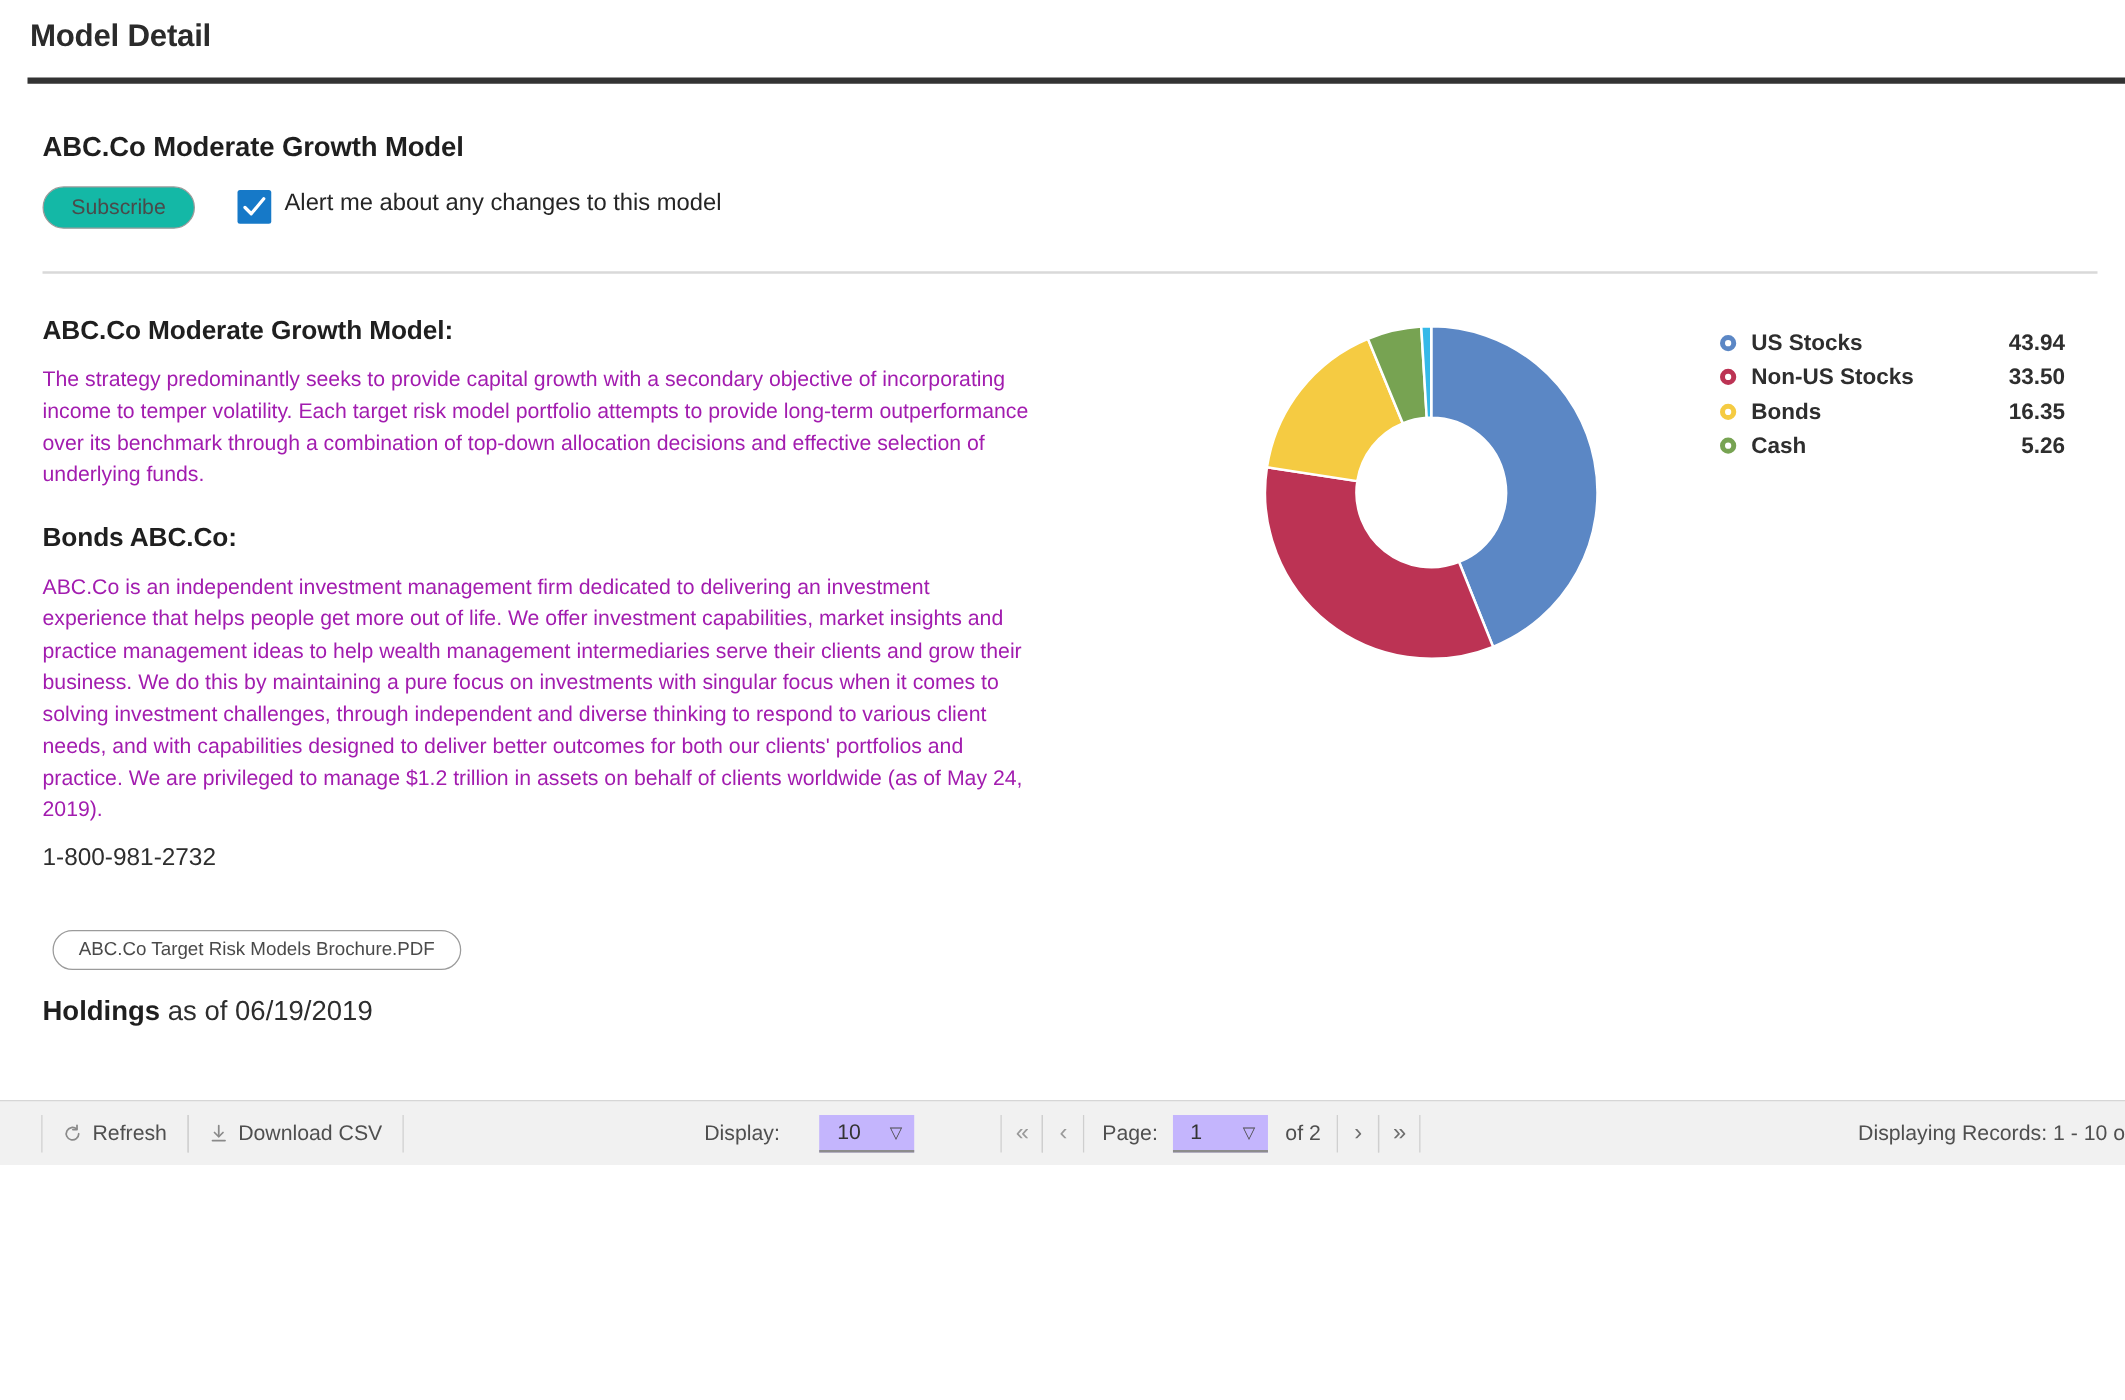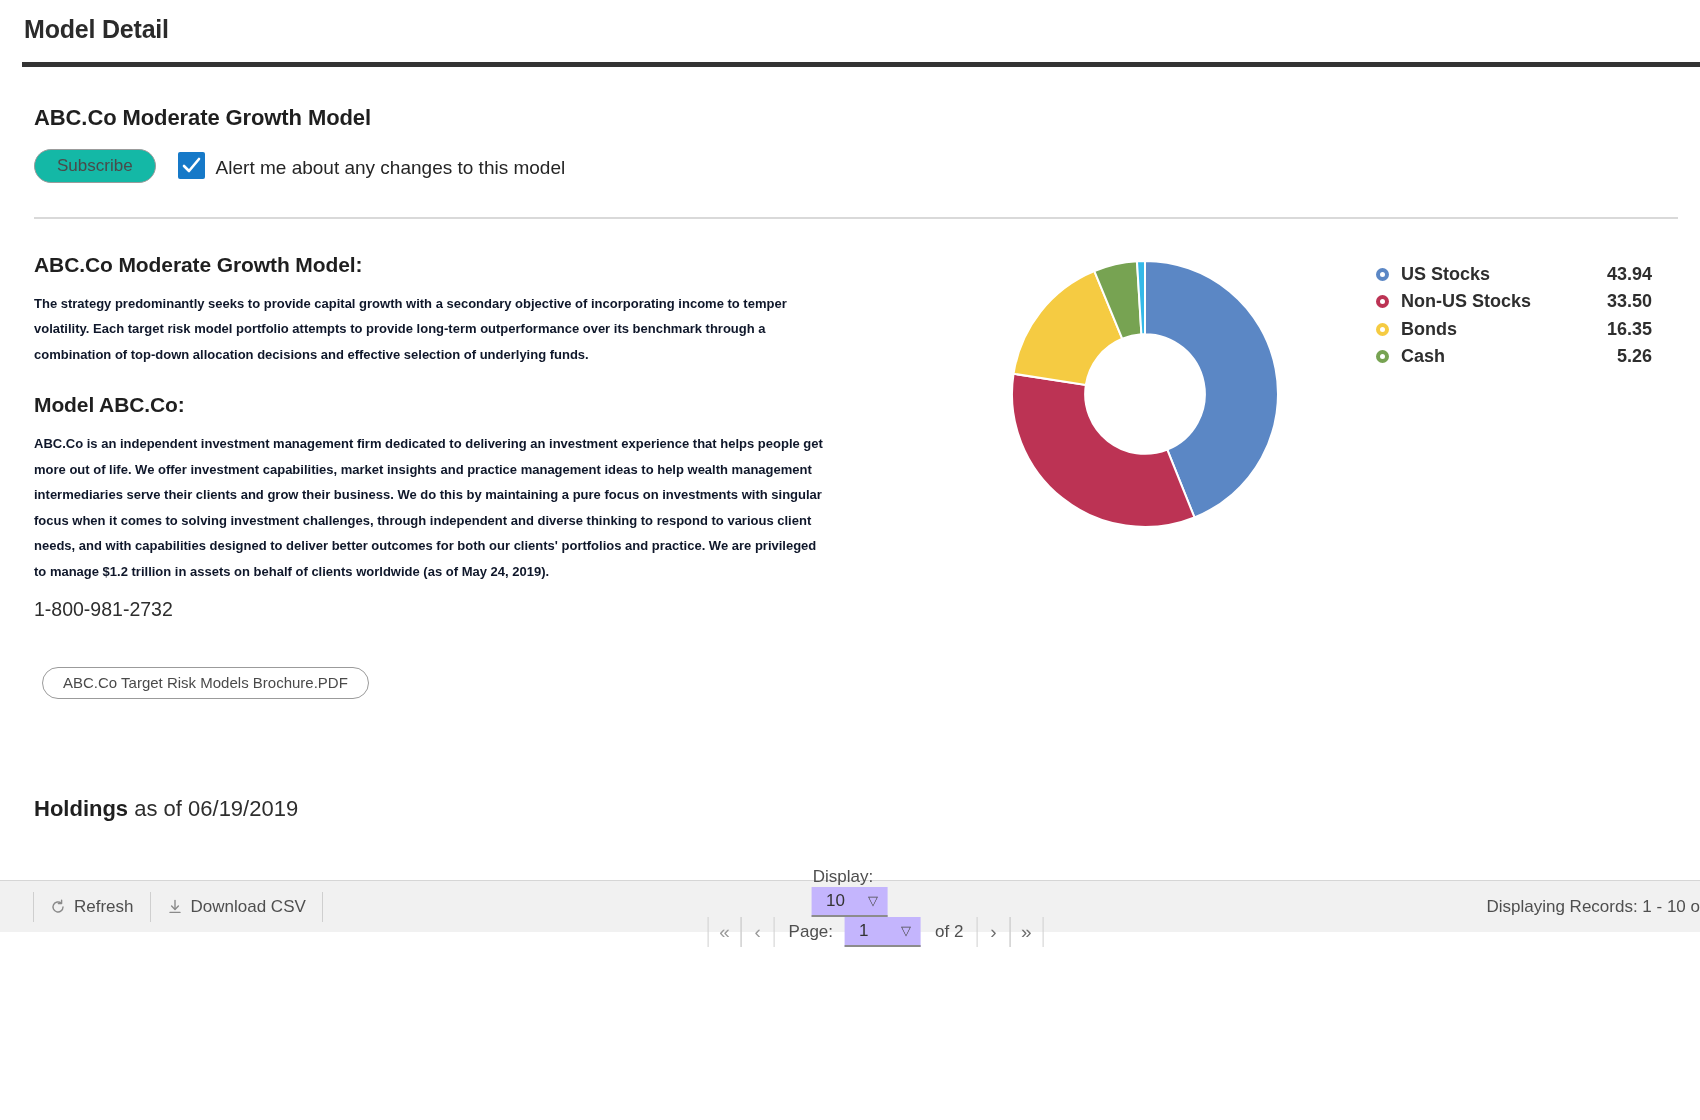--- a/index.html
+++ b/index.html
@@ -50,21 +50,21 @@
     border-radius: 20px;
     background: #14b8a6;
     color: #4a4a4a;
     font-size: 17px;
     padding: 7px 22px 8px;
     font-family: "Liberation Sans", sans-serif;
     cursor: pointer;
     line-height: 1;
     white-space: nowrap;
   }
-  .alert-wrap { display: flex; align-items: flex-end; gap: 11px; }
+  .alert-wrap { display: flex; align-items: flex-start; gap: 11px; margin-left: 12px; }
   .checkbox {
     width: 27px; height: 27px;
     background: #1679c8;
     border-radius: 2px;
     position: relative;
     flex: 0 0 auto;
     cursor: pointer;
   }
   .checkbox svg { position: absolute; left: 3px; top: 3px; }
   .alert-label { font-size: 19px; color: #252525; white-space: nowrap; }
@@ -89,26 +89,25 @@
   }
   .sub-head {
     font-size: 21px;
     font-weight: bold;
     color: #1f1f1f;
     margin: 0 0 14px 0;
     letter-spacing: -0.1px;
   }
   .sub-head.spaced { margin-top: 26px; }
   .para {
-    font-size: 13px;
+    font-size: 17px;
     line-height: 25.5px;
-    color: #0f172a;
+    color: #a21caf;
     margin: 0;
     max-width: 790px;
-    font-weight: bold;
   }
   .phone {
     font-size: 19.5px;
     color: #2e2e2e;
     margin: 14px 0 0 0;
   }
   .brochure-btn {
     display: inline-block;
     margin: 46px 0 0 8px;
     border: 1px solid #9b9b9b;
@@ -190,22 +189,21 @@
     height: 30px;
     line-height: 30px;
     margin-left: -1px;
   }
   .tb-center {
     position: absolute;
     left: 50%;
     transform: translateX(-50%);
     display: flex;
     align-items: center;
-    gap: 0;
-    flex-direction: column;
+    gap: 18px;
   }
   .disp-label { margin-right: 14px; color: #4f4f4f; }
   .mini-select {
     background: #c4b5fd;
     border-bottom: 2px solid #8c8c8c;
     height: 30px;
     min-width: 76px;
     display: flex;
     align-items: center;
     justify-content: space-between;
@@ -263,21 +261,21 @@
     </div>
   </div>
 
   <div class="section-rule"></div>
 
   <div class="body-area">
     <div class="left-col">
       <div class="sub-head">ABC.Co Moderate Growth Model:</div>
       <p class="para">The strategy predominantly seeks to provide capital growth with a secondary objective of incorporating income to temper volatility. Each target risk model portfolio attempts to provide long-term outperformance over its benchmark through a combination of top-down allocation decisions and effective selection of underlying funds.</p>
 
-      <div class="sub-head spaced">Model ABC.Co:</div>
+      <div class="sub-head spaced">Bonds ABC.Co:</div>
       <p class="para">ABC.Co is an independent investment management firm dedicated to delivering an investment experience that helps people get more out of life. We offer investment capabilities, market insights and practice management ideas to help wealth management intermediaries serve their clients and grow their business. We do this by maintaining a pure focus on investments with singular focus when it comes to solving investment challenges, through independent and diverse thinking to respond to various client needs, and with capabilities designed to deliver better outcomes for both our clients' portfolios and practice. We are privileged to manage $1.2 trillion in assets on behalf of clients worldwide (as of May 24, 2019).</p>
 
       <p class="phone">1-800-981-2732</p>
 
       <button class="brochure-btn">ABC.Co Target Risk Models Brochure.PDF</button>
     </div>
 
     <div class="chart-col">
       <div class="donut-wrap">
         <svg id="donut-svg" width="270" height="270" viewBox="0 0 270 270">

